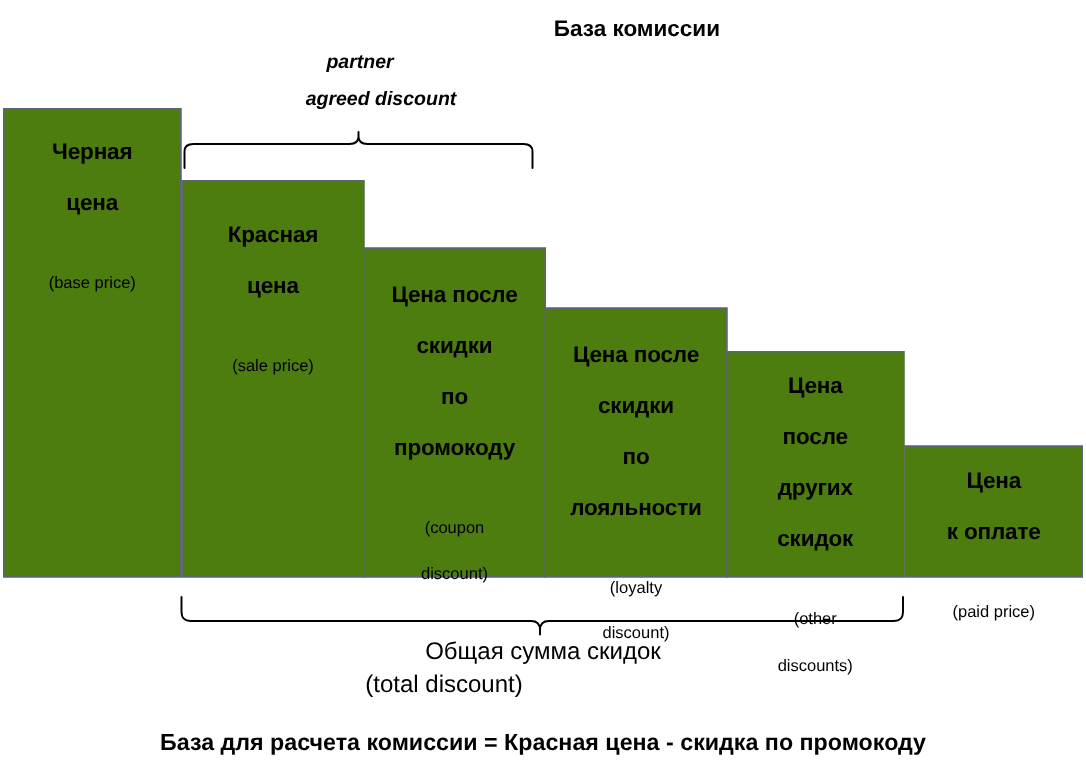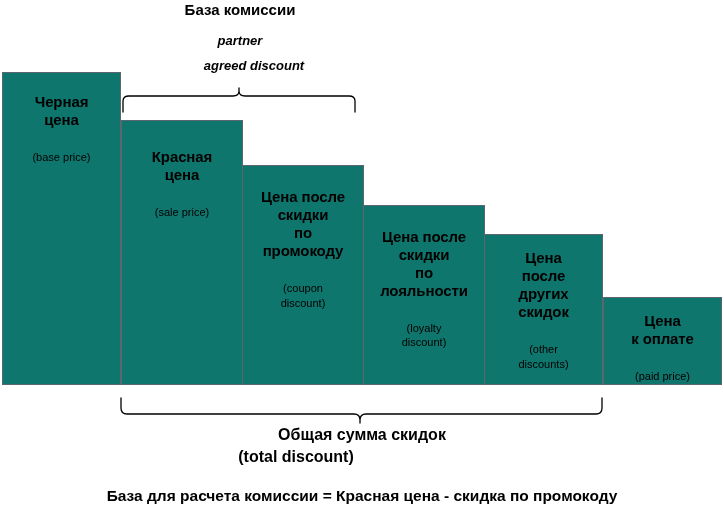--- a/index.html
+++ b/index.html
@@ -14,27 +14,28 @@
   #canvas {
     position: relative;
     width: 724px;
     height: 521px;
     overflow: hidden;
     background: #ffffff;
   }
   .bar {
     position: absolute;
     box-sizing: border-box;
-    background: #0f766e;
+    background: #4d7c0f;
     border: 1px solid #5b6670;
     display: flex;
     flex-direction: column;
     align-items: center;
     justify-content: flex-start;
     text-align: center;
+    gap: 16px;
   }
   .bar-main {
     font-weight: bold;
     font-size: 15px;
     line-height: 18px;
     letter-spacing: -0.1px;
     padding: 0 3px;
   }
   .bar-sub {
     font-size: 11px;
@@ -64,36 +65,36 @@
     font-size: 15px;
     line-height: 19px;
   }
   .cap-italic {
     font-weight: bold;
     font-style: italic;
     font-size: 13px;
     line-height: 19px;
   }
   .cap-lg {
-    font-weight: bold;
+    font-weight: normal;
     font-size: 16px;
     line-height: 20px;
   }
   .cap-foot {
     font-weight: bold;
     font-size: 15.5px;
     line-height: 20px;
   }
 </style>
 </head>
 <body>
 
 <div id="canvas">
 
-  <div class="caption cap-bold" style="left:0; top:0; width:480px;">База комиссии</div>
+  <div class="caption cap-bold" style="left:0; top:10px; width:480px;text-align:right;">База комиссии</div>
   <div class="caption cap-italic" style="left:0; top:31px; width:480px;">partner</div>
   <div class="caption cap-italic" style="left:0; top:56px; width:480px;padding-left:14px;">agreed discount</div>
 
   <svg class="brace-svg" style="left:120px; top:85px;" width="242" height="30">
     <path class="brace-path" d="M 3,27 L 3,16 Q 3,11 9,11 L 113,11 Q 119,11 119,6 L 119,3 L 119,6 Q 119,11 125,11 L 229,11 Q 235,11 235,16 L 235,27"></path>
   </svg>
 
   <div class="bar" style="left:2px; top:72px; width:119px; height:313px; padding-top:20px;">
     <div class="bar-main">Черная</div>
     <div class="bar-main">цена</div>

